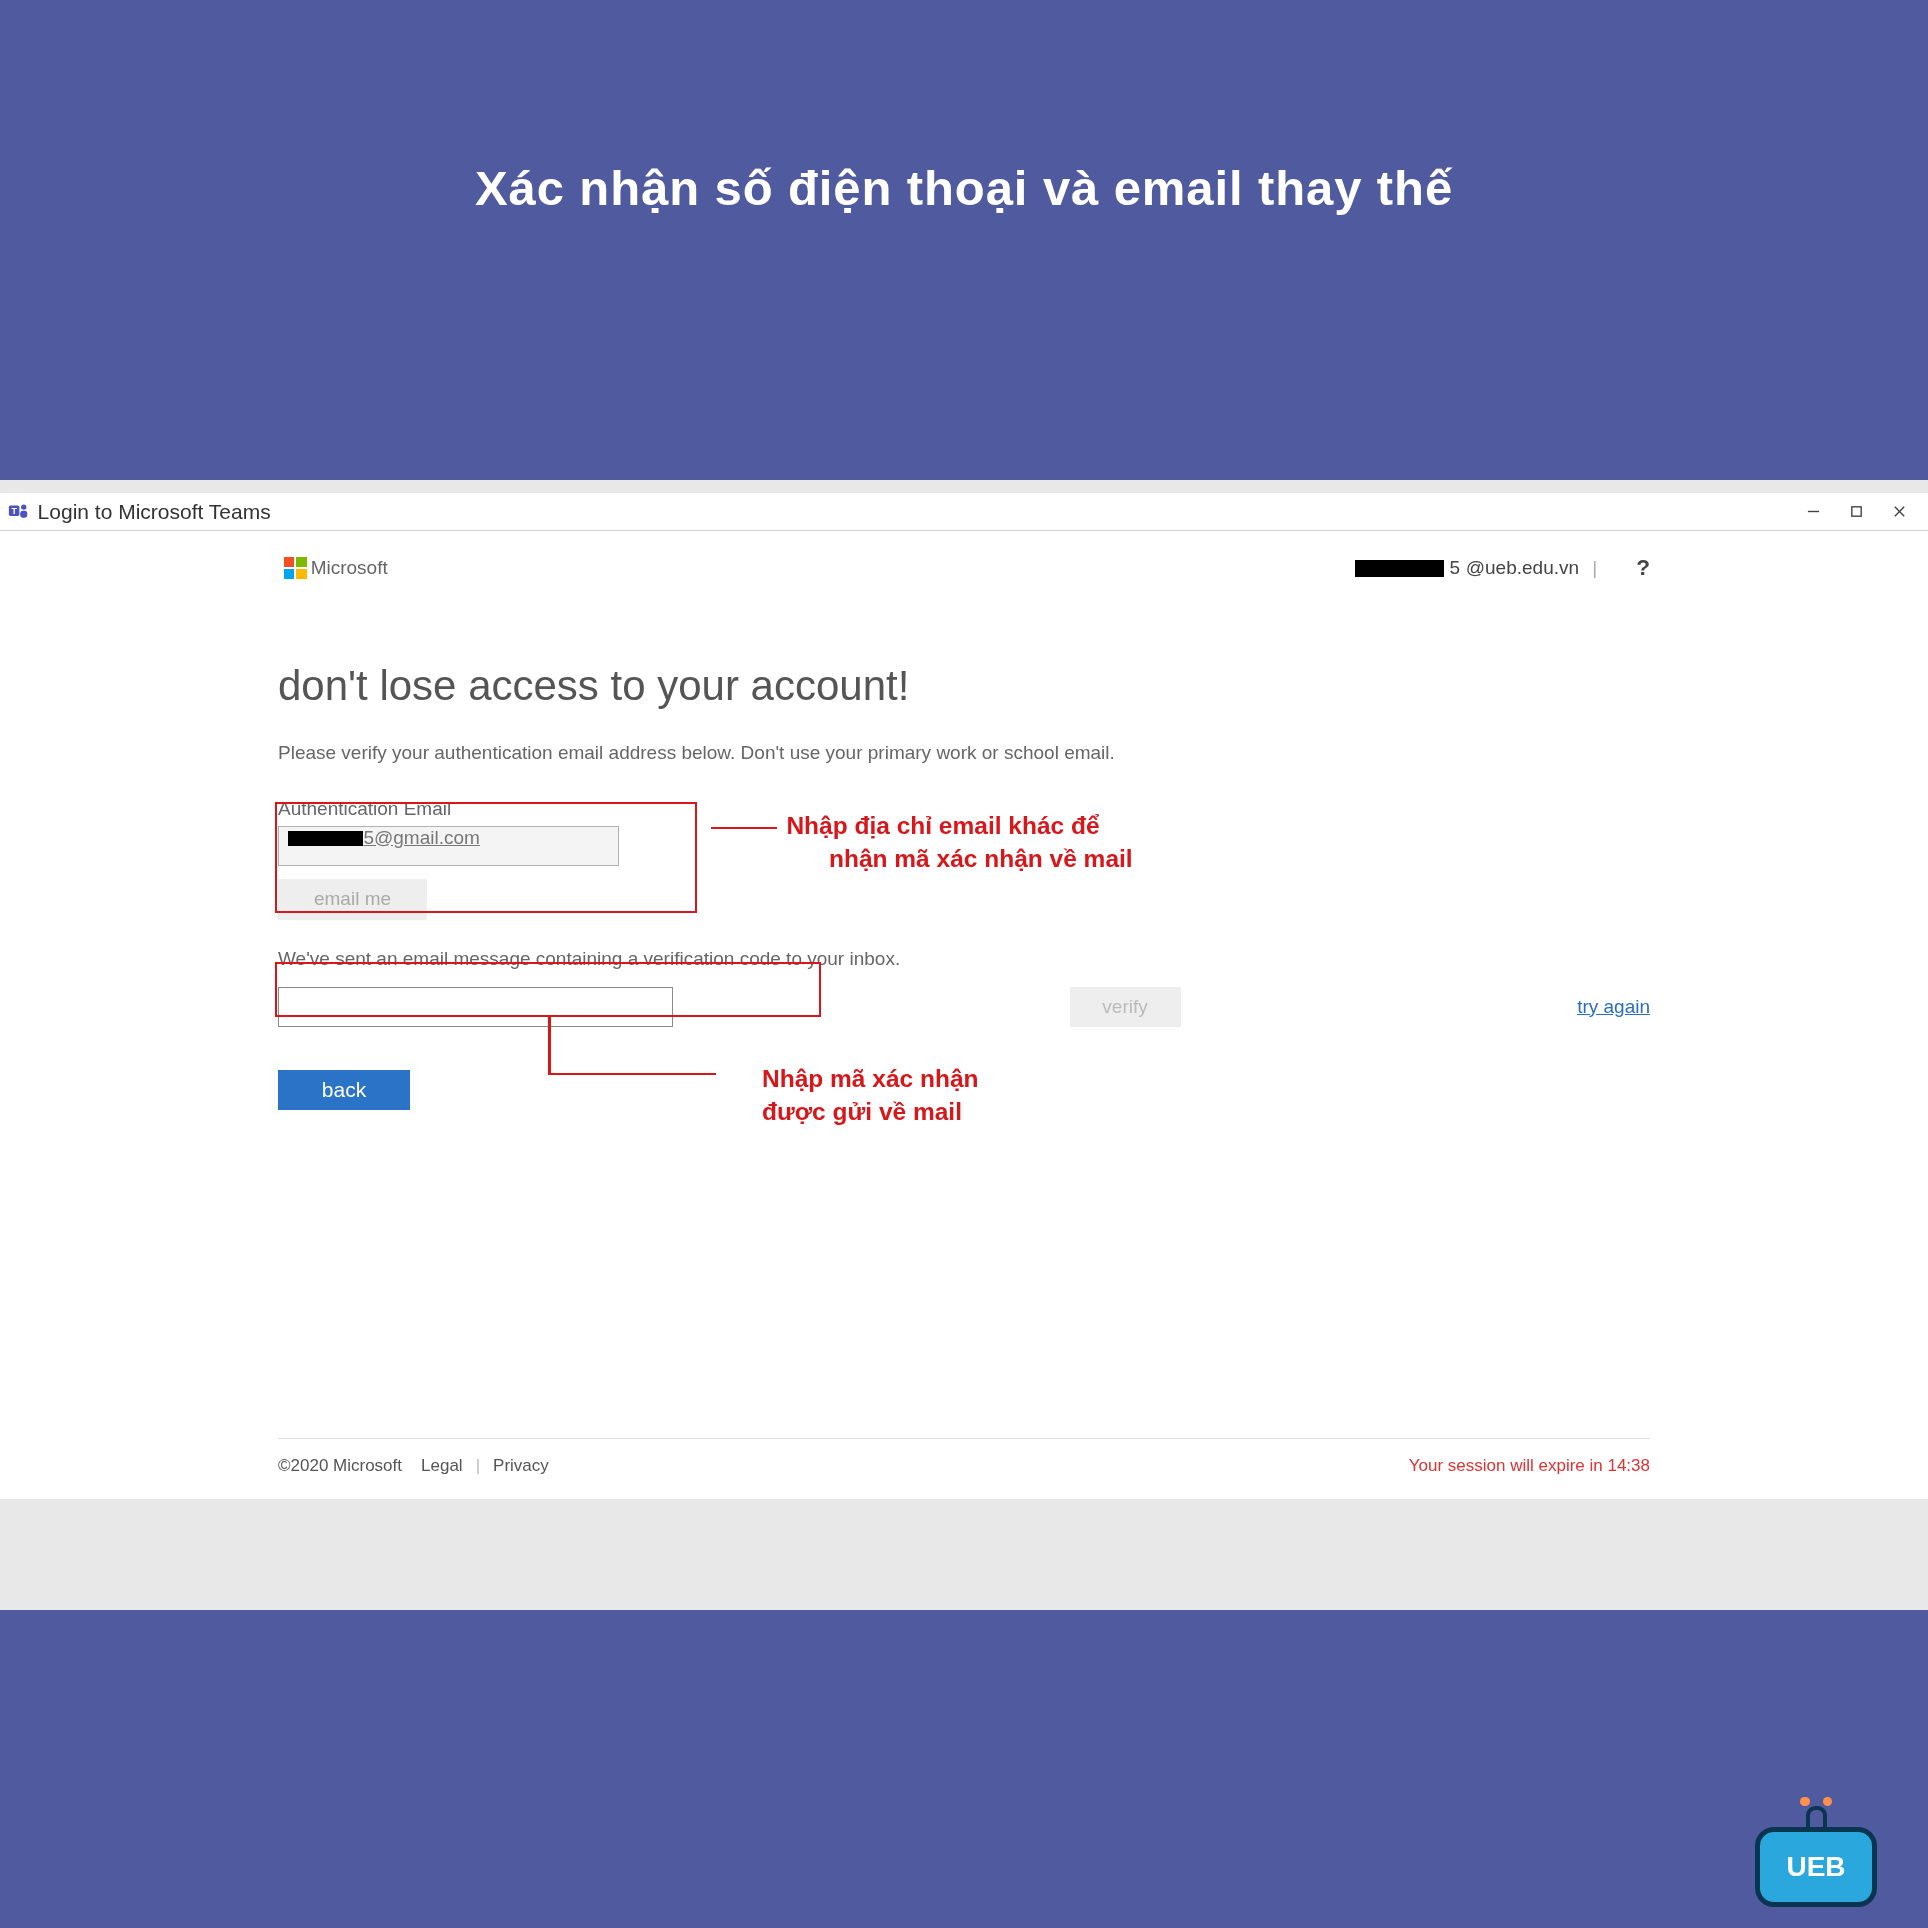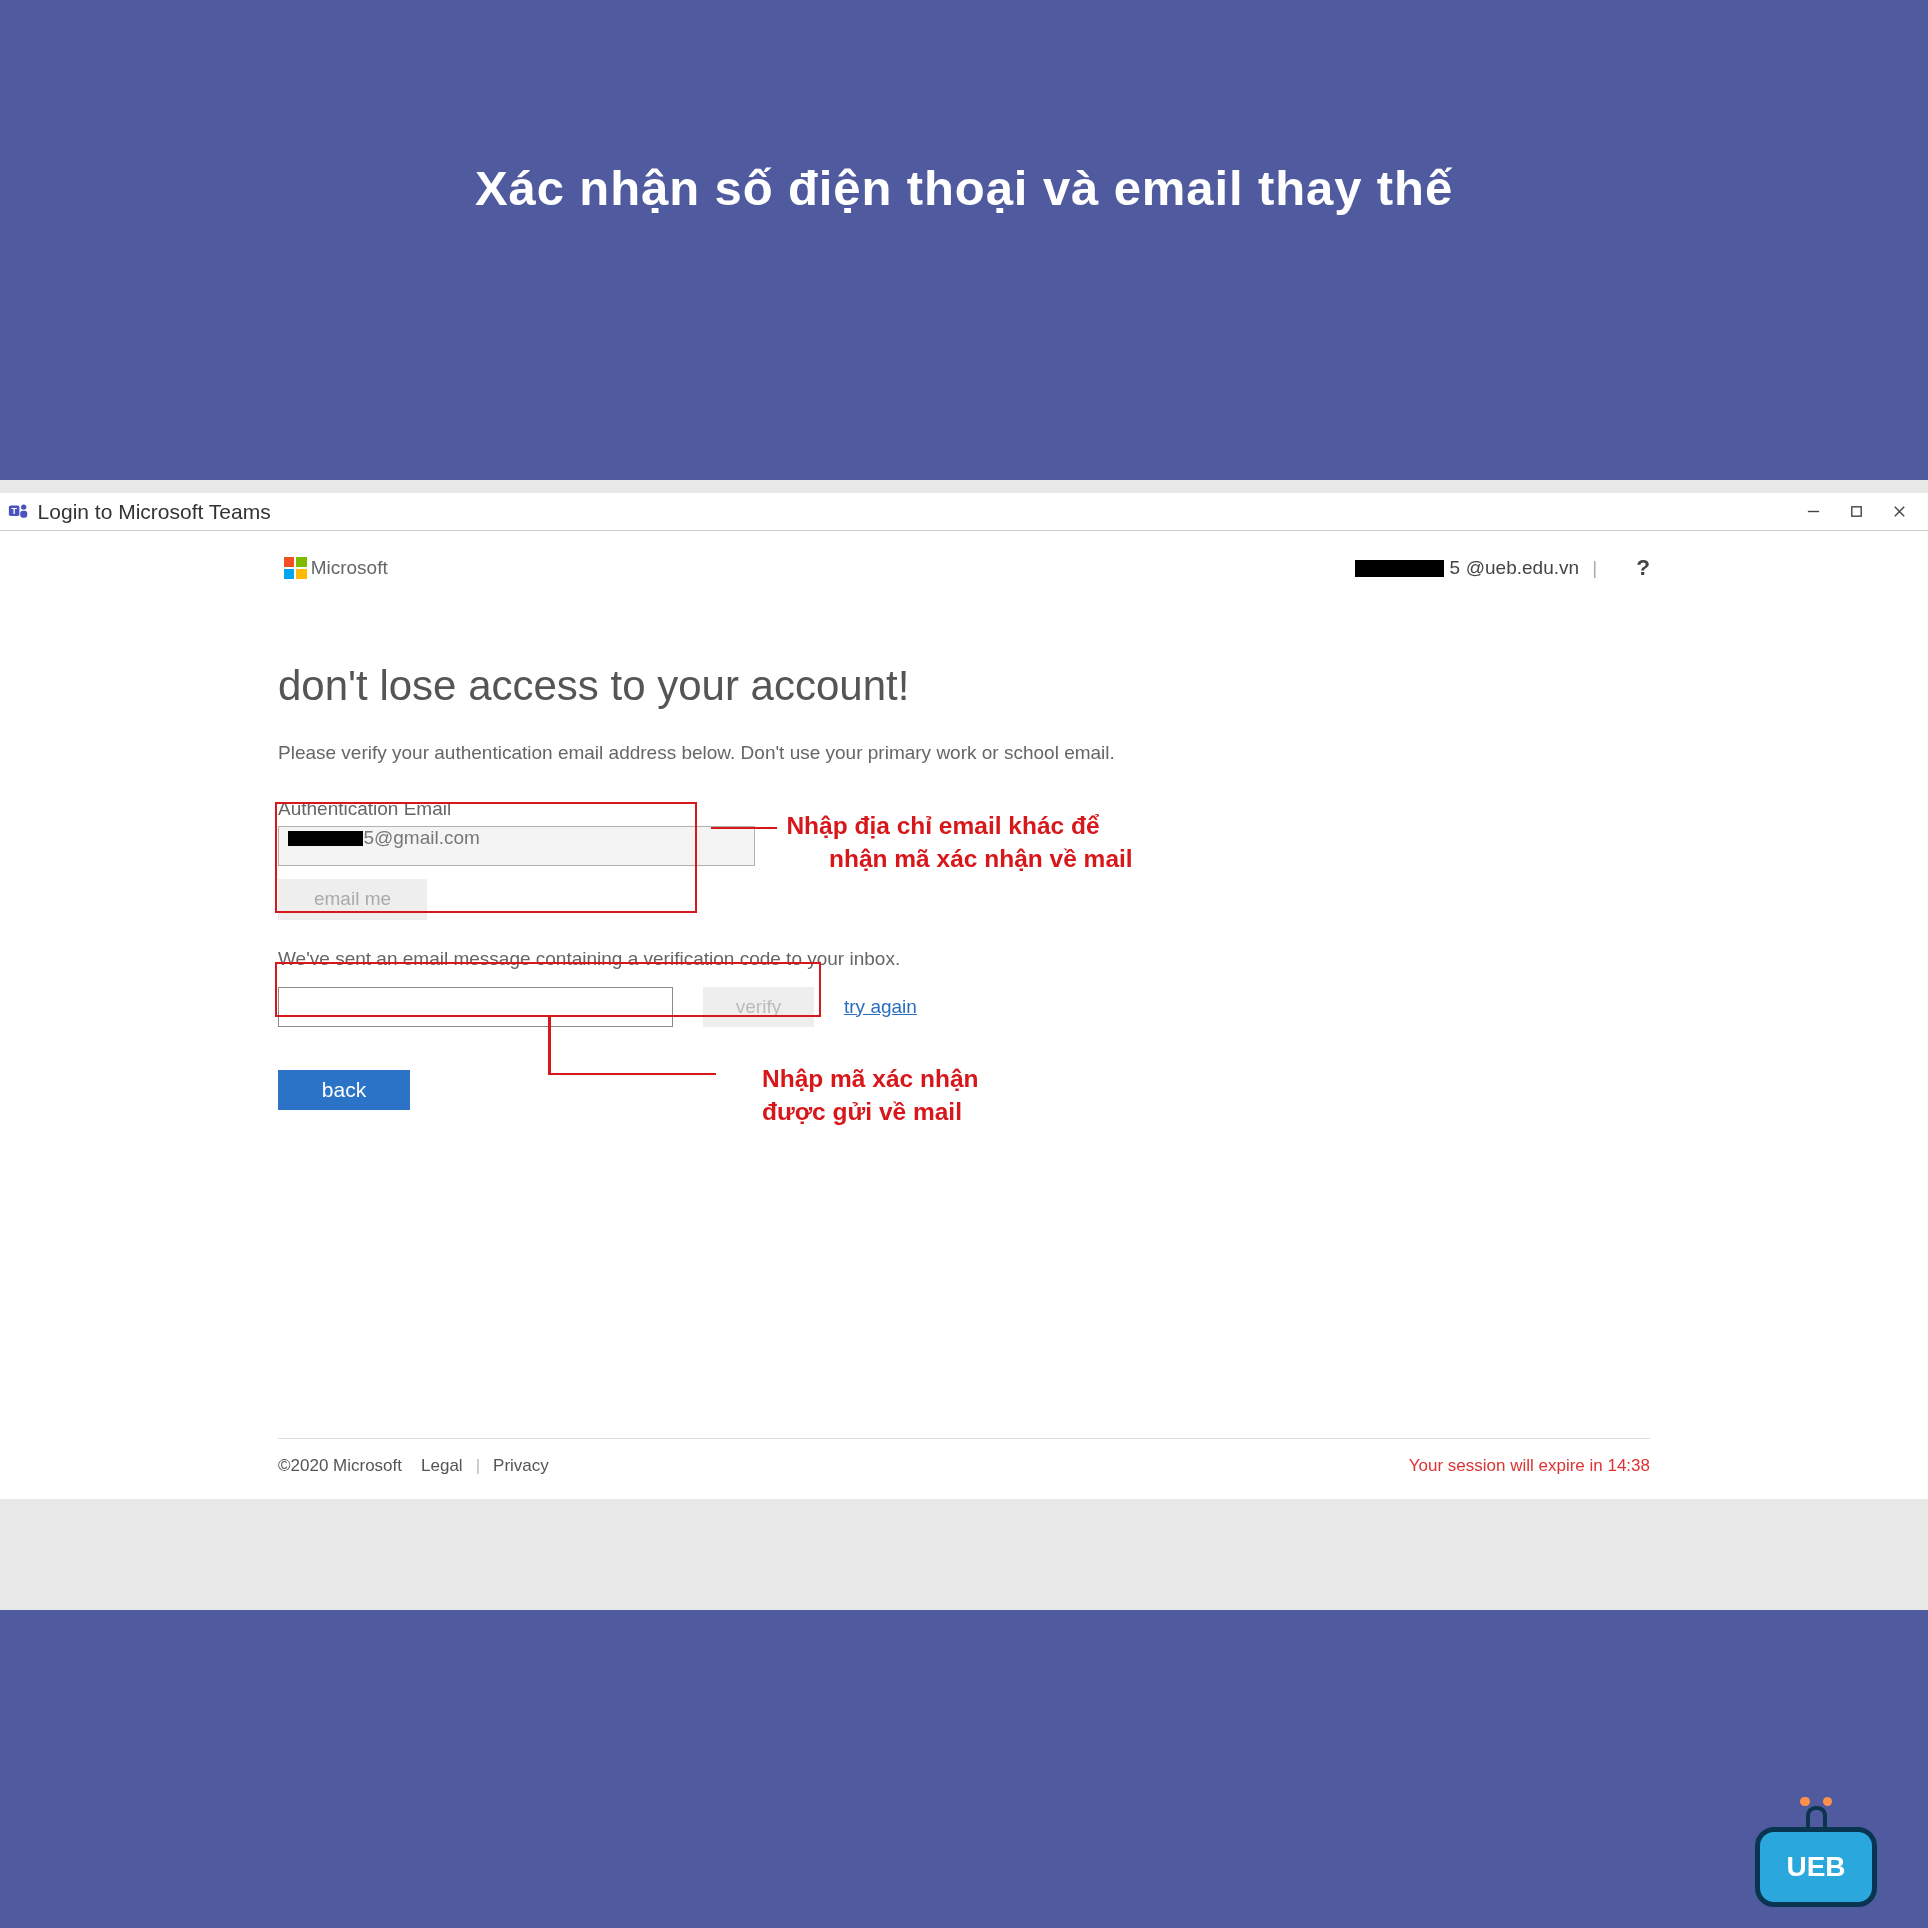--- a/index.html
+++ b/index.html
@@ -33,24 +33,24 @@
   .ms-grid span:nth-child(4){background:#ffb900;}
   .ms-txt{color:#666;font-size:19px;}
   .user-email{color:#444;font-size:19px;display:flex;align-items:center;gap:5.6px;}
   .redact{display:inline-block;width:89px;height:17px;background:#000;}
   .help{margin-left:26px;font-size:22.6px;font-weight:600;color:#444;}
 
   .headline{font-size:42px;color:#555;font-weight:300;margin-top:66px;}
   .instr{font-size:19px;color:#666;margin-top:32px;}
   .lab{font-size:19px;color:#666;margin-top:34px;}
 
-  .text-input{width:477px;height:40px;border:0.9px solid #b1b1b1;background:#f4f4f4;font-size:19px;color:#777;padding:0 9.4px;display:block;}
+  .text-input{width:341px;height:40px;border:0.9px solid #b1b1b1;background:#f4f4f4;font-size:19px;color:#777;padding:0 9.4px;display:block;text-decoration:underline;}
   .gray-btn{width:149px;height:41px;background:#eee;color:#aaa;border:none;font-size:19px;margin-top:13px;}
   .sent{font-size:19px;color:#666;margin-top:28px;}
-  .vrow{display:flex;align-items:center;gap:30px;margin-top:17px;}
+  .vrow{display:flex;align-items:center;gap:30px;margin-top:17px;justify-content:space-between;}
   .verify-in{width:395px;height:40px;border:0.9px solid #8a8a8a;padding:0 9.4px;}
   .verify-btn{width:111px;height:40px;background:#eee;border:none;color:#bbb;font-size:19px;}
   .try{color:#2a6dc0;font-size:19px;text-decoration:underline;}
   .back-btn{width:132px;height:40px;background:#2b73c7;color:#fff;border:none;font-size:21px;margin-top:43px;}
 
   .footer{position:absolute;left:278px;right:278px;bottom:22.6px;border-top:0.9px solid #ddd;padding-top:17px;display:flex;align-items:center;font-size:17px;color:#555;}
   .session{color:#d33;}
 
   
   .box-red{position:absolute;border:2.8px solid #d8171b;pointer-events:none;}

